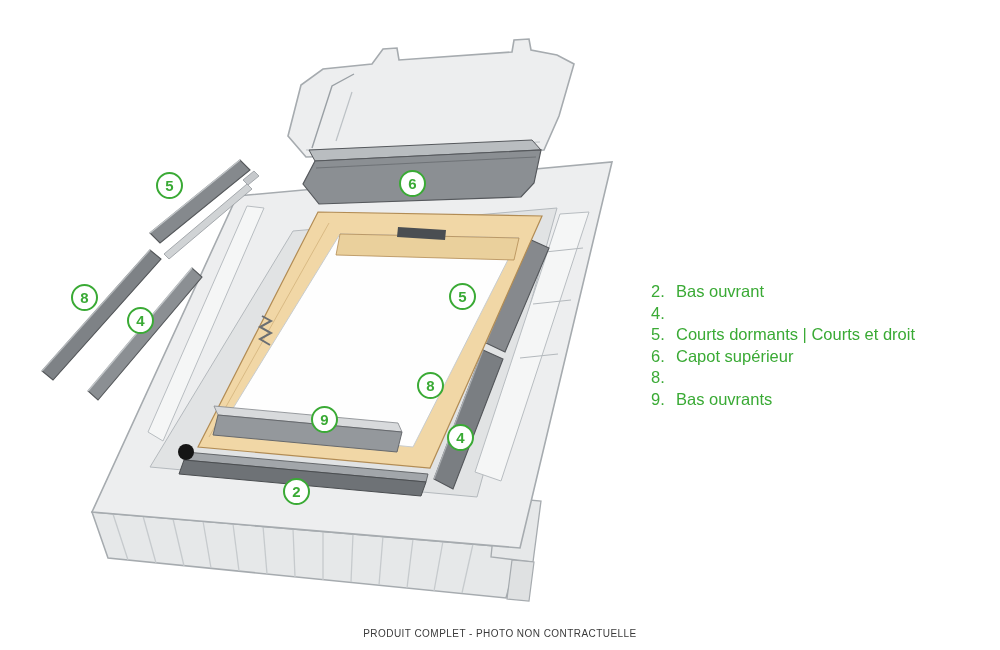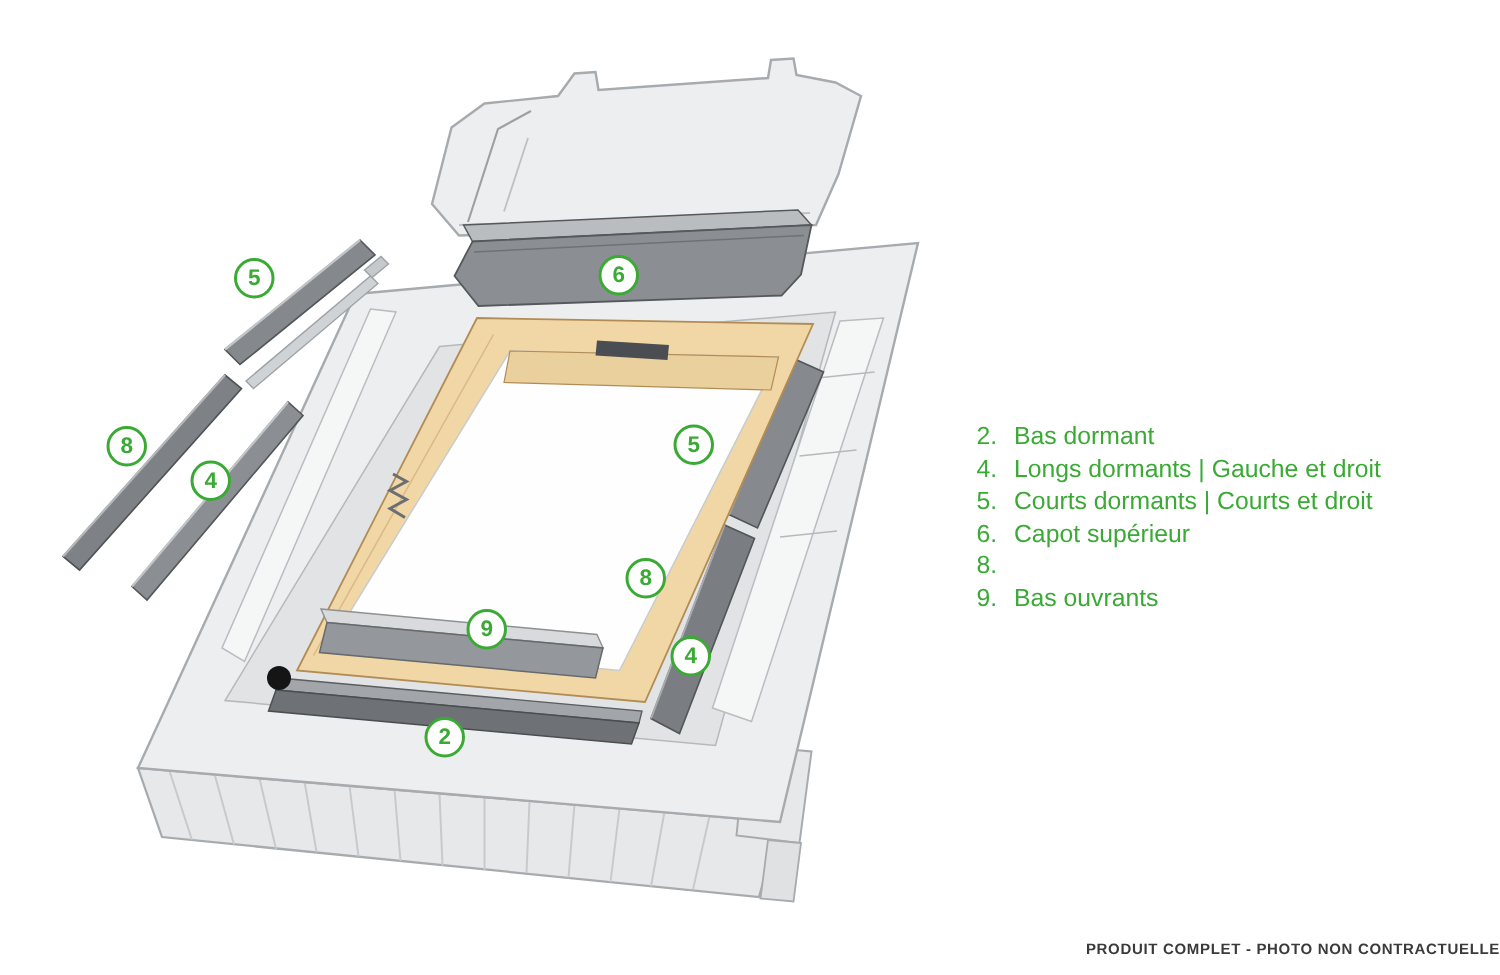--- a/index.html
+++ b/index.html
@@ -30,22 +30,22 @@
     display: flex;
     font-size: 16.5px; line-height: 21.5px;
     font-weight: 500;
     color: var(--green, #3aaa35);
     white-space: nowrap;
   }
   .legend-num { flex: 0 0 25px; width: 25px; }
 
   .caption {
     position: absolute; left: 0; right: 0; top: 628px;
-    text-align: right;
-    font-size: 10px; font-weight: bold;
+    text-align: center;
+    font-size: 10px; font-weight: normal;
     letter-spacing: 0.45px;
     color: var(--caption, #3a3a3a);
   }
 </style>
 </head>
 <body>
 
 <div class="stage">
 
   <svg class="diagram-svg" width="1000" height="650" viewBox="0 0 1000 650" aria-hidden="true">
@@ -168,25 +168,24 @@
       </div>
       <div class="callout" style="left: 297px; top: 492px;">
         <span>2</span>
       </div>
     </div>
 
   <div class="legend">
 
   <div class="legend-row">
         <span class="legend-num">2.</span>
-        <span class="legend-label">Bas dormant</span>
+        <span class="legend-label">Bas ouvrant</span>
       </div>
       <div class="legend-row">
         <span class="legend-num">4.</span>
-        <span class="legend-label">Longs dormants | Gauche et droit</span>
       </div>
       <div class="legend-row">
         <span class="legend-num">5.</span>
         <span class="legend-label">Courts dormants | Courts et droit</span>
       </div>
       <div class="legend-row">
         <span class="legend-num">6.</span>
         <span class="legend-label">Capot supérieur</span>
       </div>
       <div class="legend-row">

